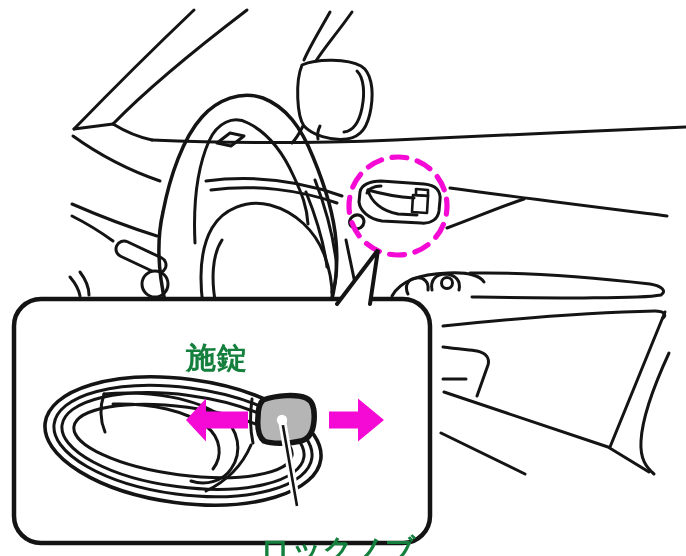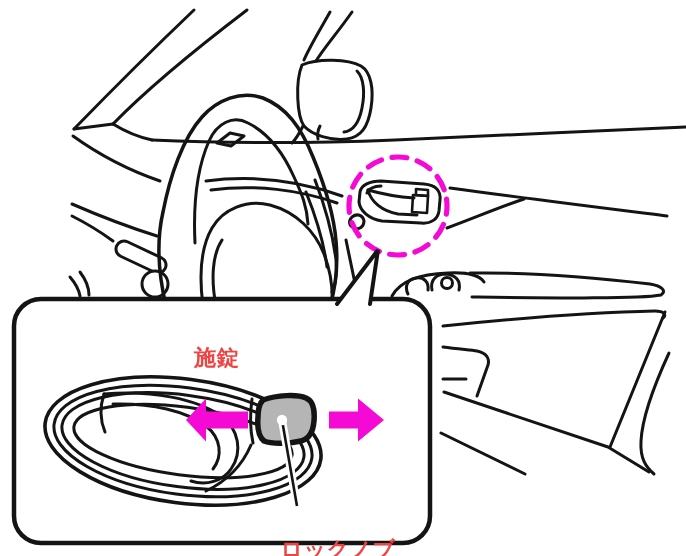--- a/index.html
+++ b/index.html
@@ -8,24 +8,24 @@
     width:686px;height:556px;
     background:#ffffff;
     overflow:hidden;
     font-family:"Liberation Sans", sans-serif;
   }
   #stage svg{position:absolute;left:0;top:0;}
   .jp-label{
     position:absolute;
     transform:translate(-50%,-50%);
     font-family:"Liberation Sans", sans-serif;
-    font-size:22px;
+    font-size:30px;
     font-weight:600;
     letter-spacing:1px;
-    color:#ef4444;
+    color:#15803d;
     white-space:nowrap;
     line-height:1;
   }
   .knob-label{letter-spacing:0.5px;}
 </style>
 </head>
 <body>
 
 <div id="stage">
 

